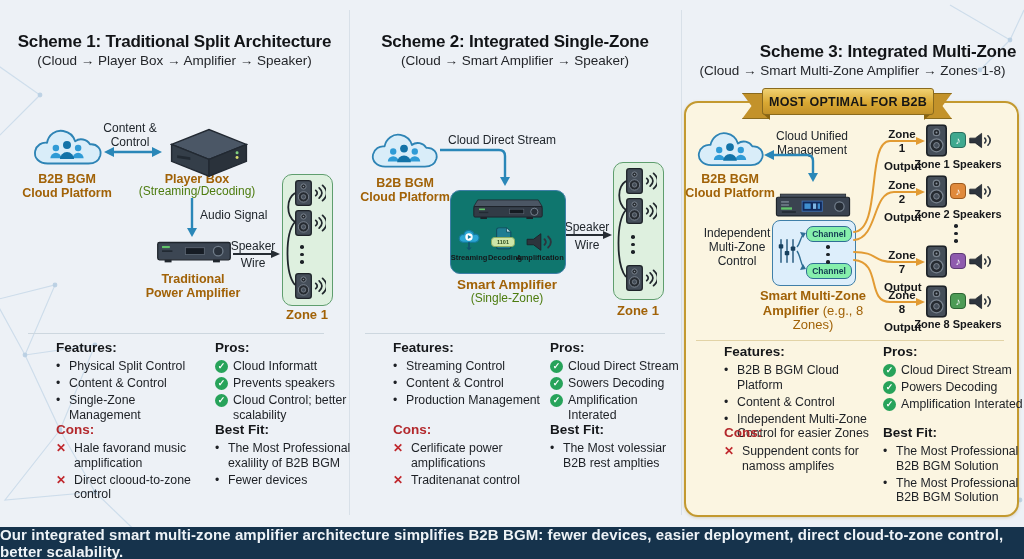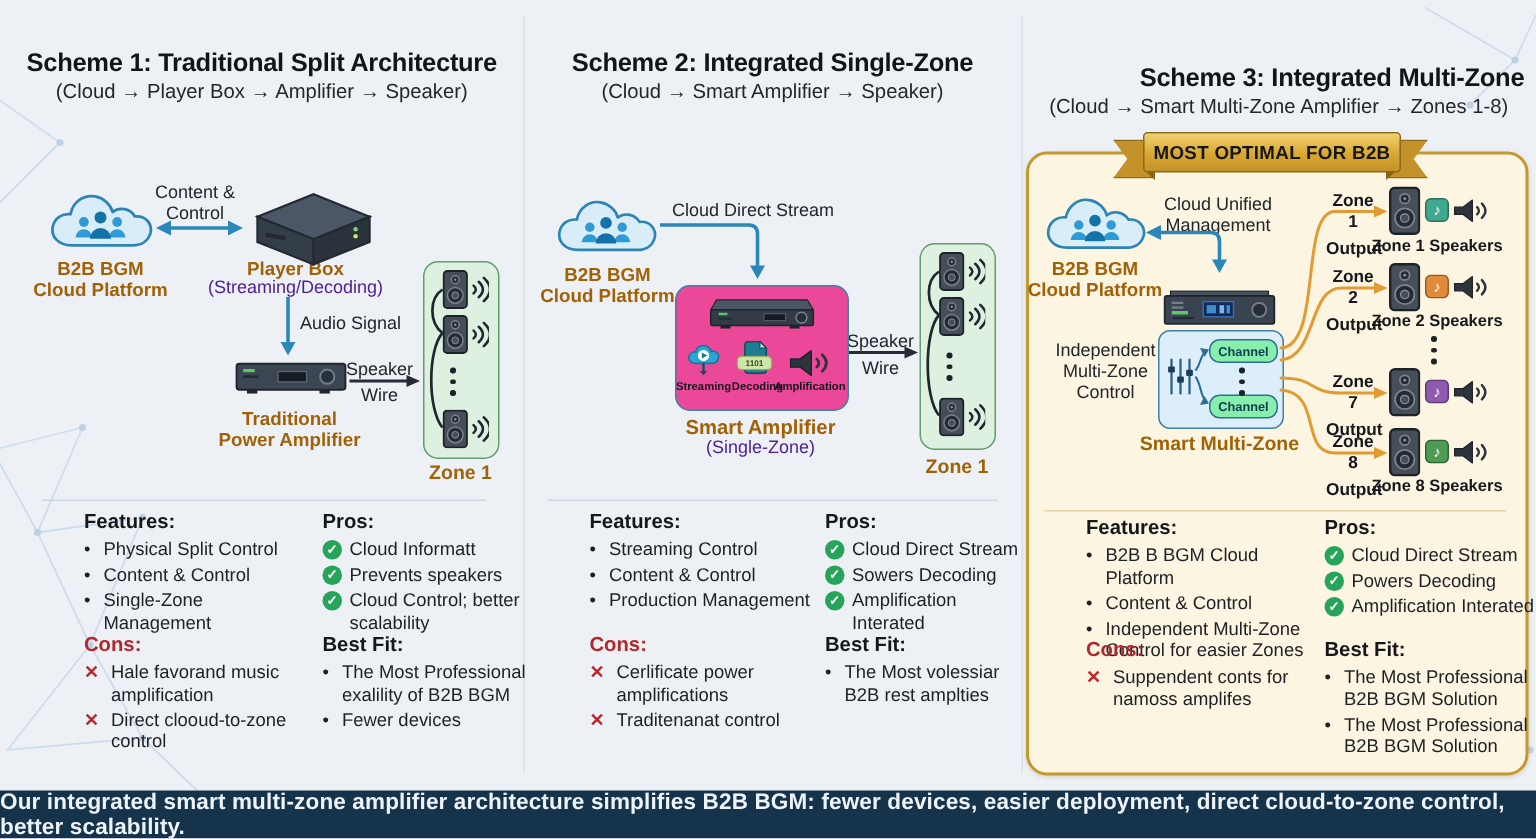--- a/index.html
+++ b/index.html
@@ -3,29 +3,29 @@
 <meta charset="utf-8">
 <style>
   html,body{margin:0;padding:0;background:#dfe6ee;}
   .stage{position:relative;width:1024px;height:559px;background:#edf1f6;overflow:hidden;
          font-family:"Liberation Sans",sans-serif;color:#1c1e21;}
   .abs{position:absolute;}
   .ctr{text-align:center;}
   .title{font-size:17px;font-weight:bold;letter-spacing:-0.2px;color:#121417;}
   .subtitle{font-size:13.5px;color:#24262a;}
   .dlabel{font-size:12.5px;font-weight:bold;line-height:1.12;color:#a16207;}
-  .dsub{font-size:12px;color:#4c1d95;line-height:1.12;}
+  .dsub{font-size:12px;color:#4d7c0f;line-height:1.12;}
   .small{font-size:12px;color:#20262c;line-height:1.15;}
   .mesh{position:absolute;left:0;top:0;z-index:0;}
   svg{display:block;}
   .overlay{position:absolute;left:0;top:0;z-index:2;pointer-events:none;}
   .zonebox{position:absolute;background:#def0df;border:1.6px solid #5f9e6e;border-radius:10px;z-index:1;}
   .vdots{display:flex;flex-direction:column;align-items:center;gap:4px;}
   .vdots i{width:3.6px;height:3.6px;border-radius:50%;background:#1d2228;display:block;}
-  .smartbox{position:absolute;background:#ec4899;border:1.6px solid #3f7fa8;border-radius:10px;z-index:1;}
+  .smartbox{position:absolute;background:#0f766e;border:1.6px solid #3f7fa8;border-radius:10px;z-index:1;}
   .iconlab{font-size:7.5px;font-weight:bold;color:#15171a;}
   .panel3{position:absolute;background:#fbf5e1;border:2px solid #c3992f;border-radius:14px;z-index:1;
           box-shadow:0 1px 3px rgba(150,120,40,.25);}
   .banner{position:absolute;z-index:4;}
   .banner .band{position:absolute;left:20px;top:0;width:170px;height:25px;
       background:linear-gradient(#f0d172,#d9a832 55%,#c3922a);border:1px solid #8a6a1d;border-radius:3px;
       display:flex;align-items:center;justify-content:center;font-size:12.5px;font-weight:bold;color:#161616;letter-spacing:.2px;}
   .banner .tail{position:absolute;top:5px;width:26px;height:24px;background:#c3922a;border:1px solid #8a6a1d;}
   .banner .tail.l{left:0;clip-path:polygon(0 0,100% 0,100% 100%,0 100%,34% 50%);}
   .banner .tail.r{right:0;clip-path:polygon(0 0,100% 0,66% 50%,100% 100%,0 100%);}
@@ -470,20 +470,21 @@
       </div>
 
     <div class="abs ctr small" style="left:700px;top:227px;width:74px;z-index:2">
       <div>Independent</div>
         <div>Multi-Zone</div>
         <div>Control</div>
     </div>
 
     <div class="abs ctr dlabel" style="left:748px;top:289px;width:130px;font-size:13px;z-index:2">
       <div>Smart Multi-Zone</div>
+      <div><span>Amplifier</span><span style="font-weight:normal"> (e.g., 8 Zones)</span></div>
     </div>
 
     <div>
 
       <div class="abs ctr zname" style="left:884px;top:127px;width:36px;z-index:2">
         <div>Zone 1</div>
           <div style="margin-top:3px">Output</div>
       </div>
       <svg class="abs" style="left:926px;top:124px;z-index:2" width="21" height="33" viewBox="0 0 26 40">
           <use href="#sym-speaker"></use>

